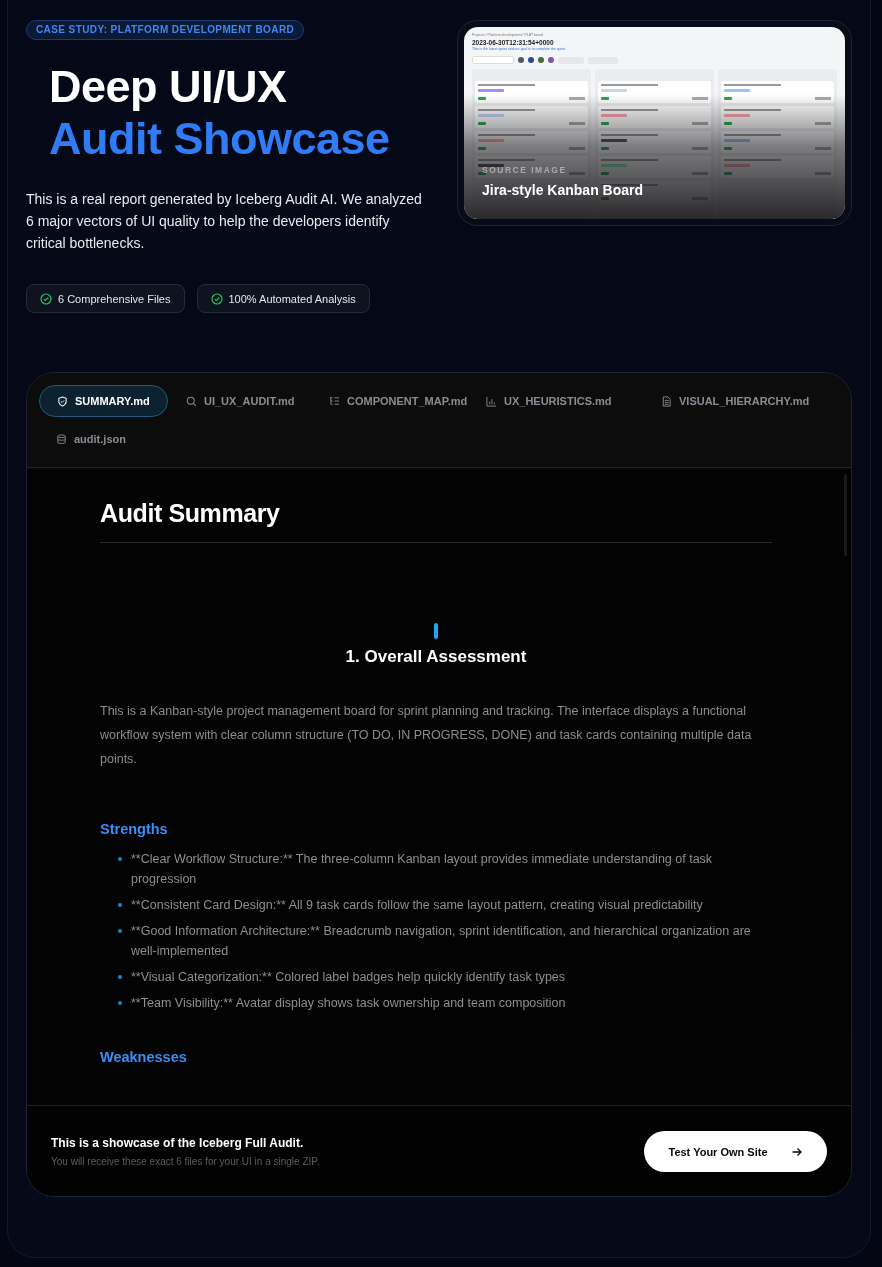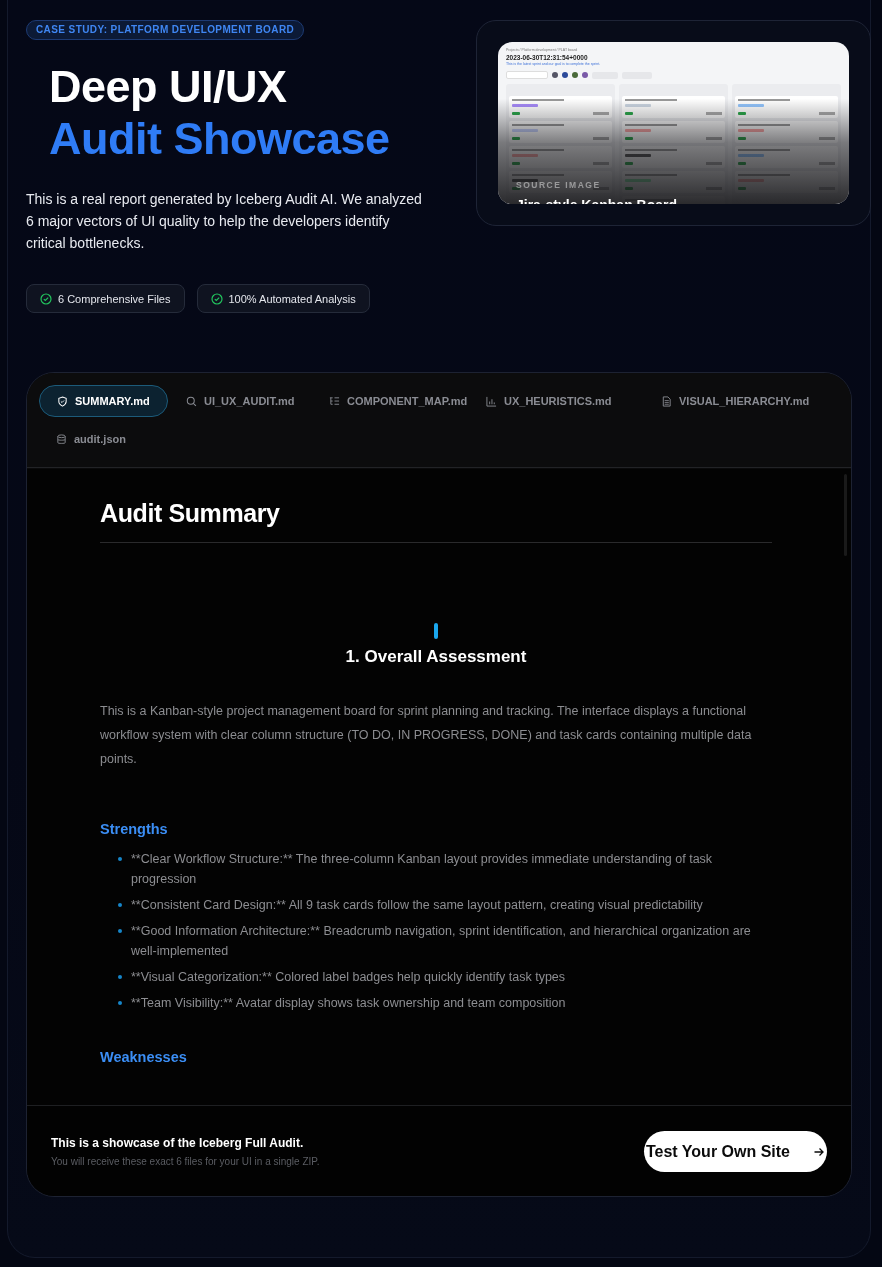--- a/index.html
+++ b/index.html
@@ -37,23 +37,23 @@
   .pill {
     height: 29px; padding: 0 13px; border-radius: 8px;
     background: #0f1320; border: 1px solid #252b3a;
     display: flex; align-items: center; gap: 6px;
     font-size: 11px; color: #e4e6ec;
   }
   .check-icon { width: 12px; height: 12px; }
 
   
   .source-card {
-    position: absolute; left: 476px; top: 20px; width: 395px; height: 206px;
+    position: absolute; left: 457px; top: 20px; width: 395px; height: 206px;
     border-radius: 20px; border: 1px solid #1e2436; background: #080c19;
-    padding: 21px;
+    padding: 6px;
   }
   .source-inner {
     position: relative; width: 100%; height: 100%; border-radius: 14px; overflow: hidden;
     background: #f4f5f7;
   }
   .kb { position: absolute; inset: 0; padding: 6px 8px; filter: blur(0.6px); }
   .kb-bread { font-size: 3.5px; color: #777; }
   .kb-title { font-size: 6.5px; color: #222; font-weight: 700; margin-top: 2px; }
   .kb-sub { font-size: 3.5px; color: #3a6fd8; margin-top: 1px; }
   .kb-toolbar { display: flex; gap: 4px; margin-top: 5px; align-items: center; }
@@ -131,21 +131,21 @@
   .footer {
     position: absolute; left: 0; bottom: 0; width: 100%; height: 91px;
     background: #020202; border-top: 1px solid #1e1f22;
   }
   .footer-title { position: absolute; left: 24px; top: 30px; font-size: 12px; font-weight: 700; color: #ffffff; }
   .footer-sub { position: absolute; left: 24px; top: 50px; font-size: 10px; color: #5b5d63; }
   .cta {
     position: absolute; right: 24px; top: 25px; height: 41px; width: 183px;
     background: #ffffff; border-radius: 21px; border: none;
     display: flex; align-items: center; justify-content: center; gap: 23px;
-    font-size: 16px; font-weight: 700; color: #0b0b0b; font-family: "Liberation Sans", sans-serif;
+    font-size: 11px; font-weight: 700; color: #0b0b0b; font-family: "Liberation Sans", sans-serif;
   }
   .cta svg { width: 12px; height: 12px; }
 </style>
 </head>
 <body>
 
 <div class="outer-panel"></div>
 
 <div class="badge">CASE STUDY: PLATFORM DEVELOPMENT BOARD</div>
 

